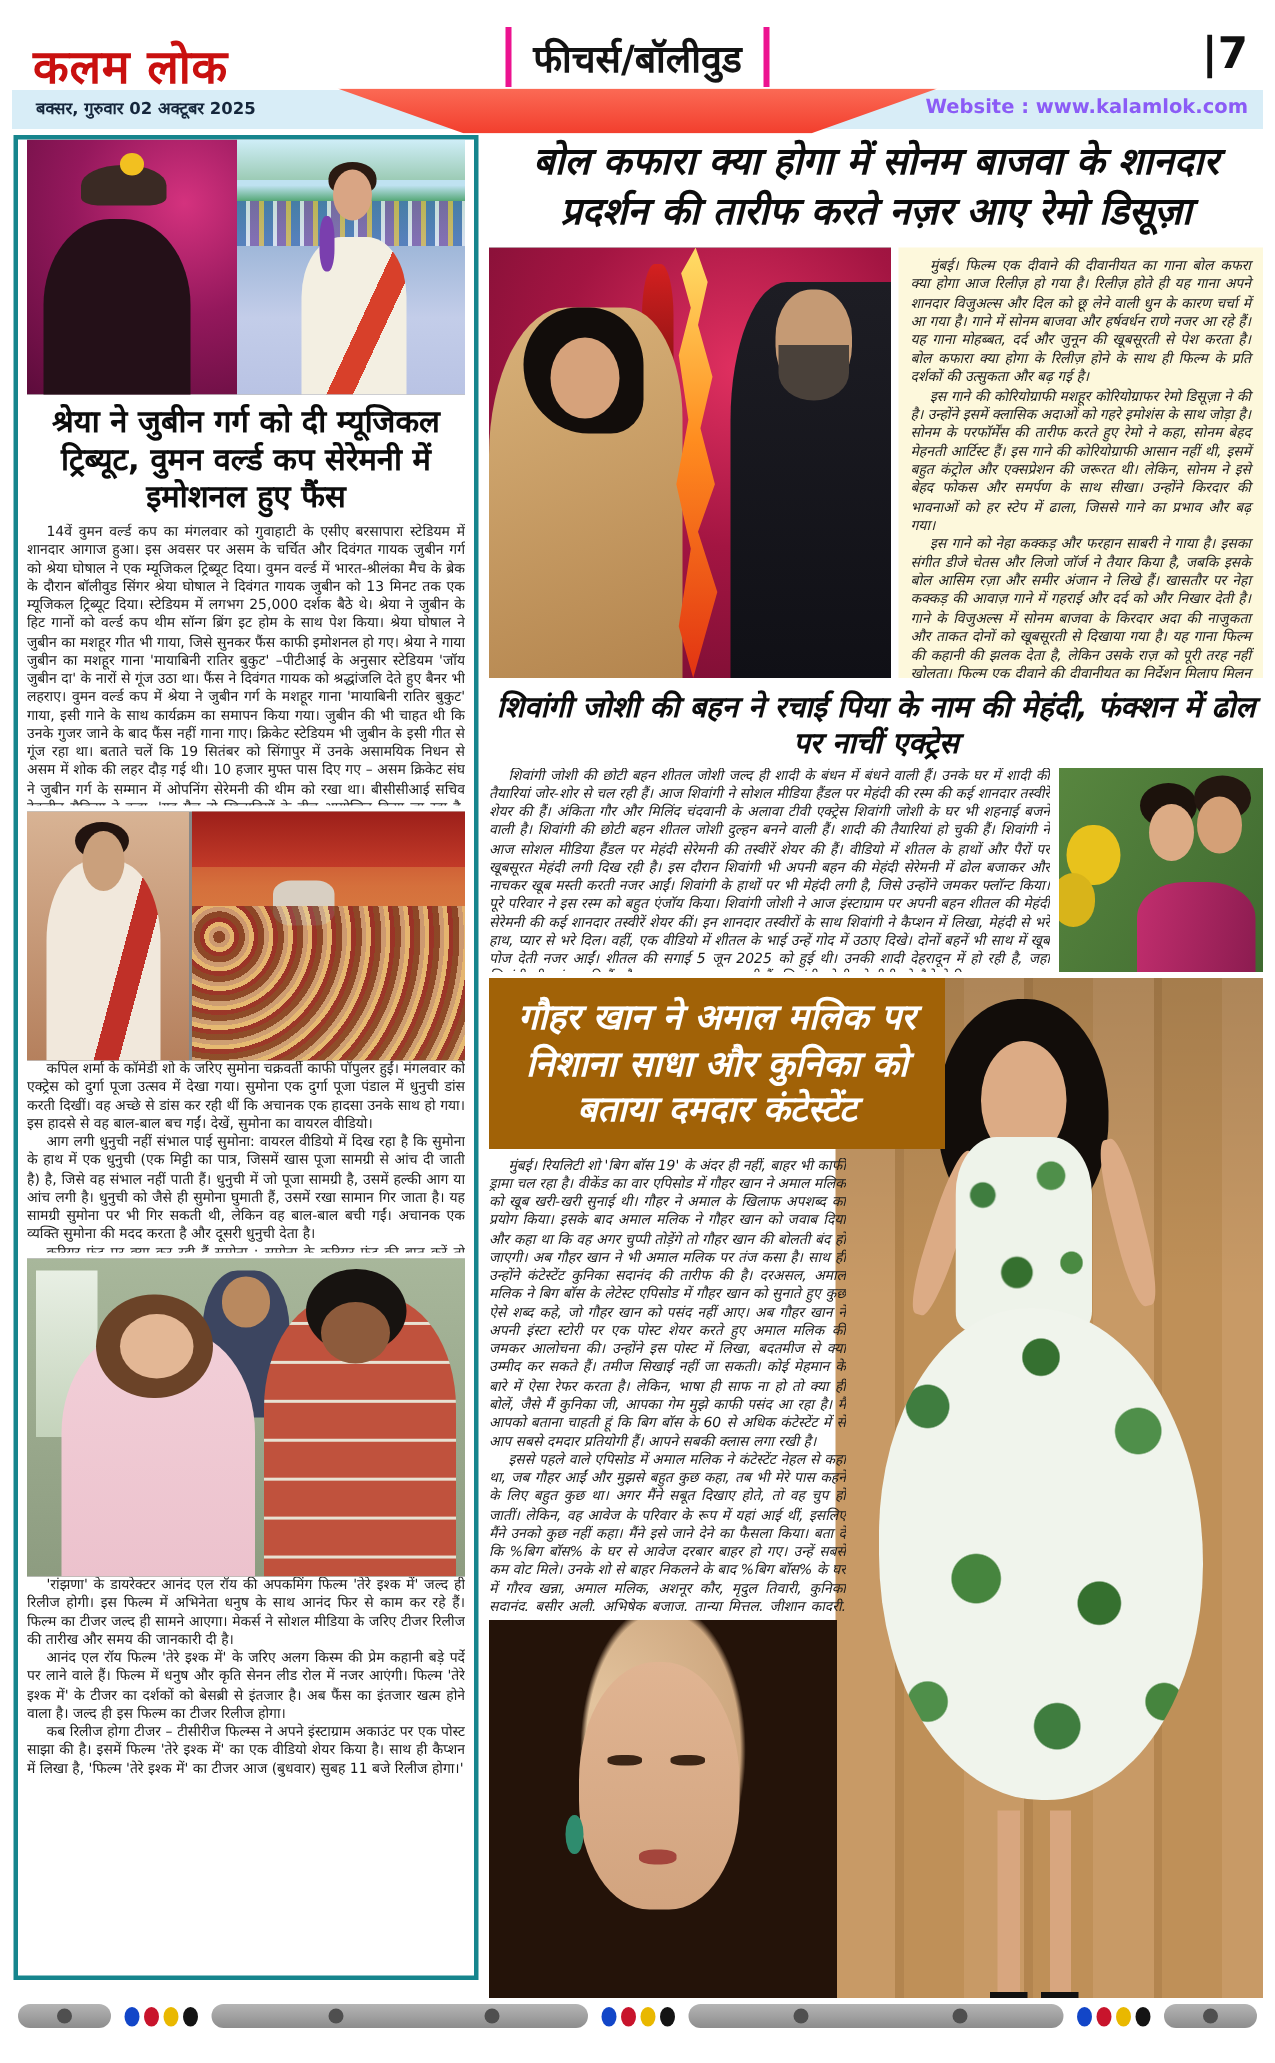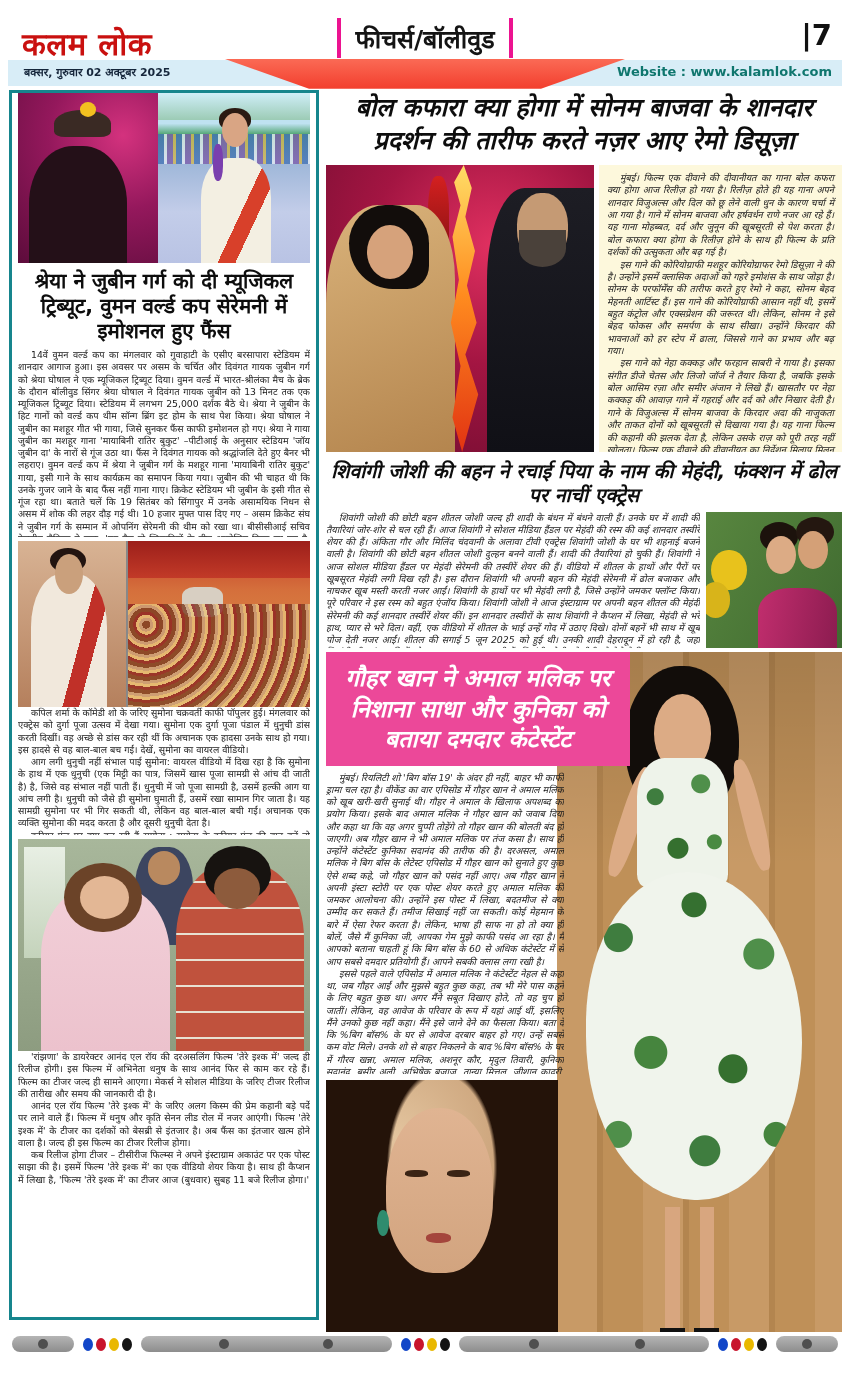--- a/index.html
+++ b/index.html
@@ -8,21 +8,21 @@
   #page { position:relative; width:850px; height:1375px; background:#fff; overflow:hidden; margin:0 auto; }
 
   
   .logo { position:absolute; left:22px; top:22px; font-size:31px; font-weight:bold; color:#c9100f; letter-spacing:.5px; }
   .section-wrap { position:absolute; left:0; right:0; top:18px; display:flex; justify-content:center; align-items:center; gap:14px; }
   .pinkbar { width:4px; height:40px; background:#ec1390; }
   .section-title { font-size:25px; font-weight:bold; color:#141414; }
   .pagenum { position:absolute; right:18px; top:18px; font-size:29px; font-weight:bold; color:#111; }
   .datebar { position:absolute; left:8px; right:8px; top:60px; height:26px; background:#d8edf7; }
   .dateline { position:absolute; left:16px; top:4px; font-size:11px; font-weight:bold; color:#15263b; }
-  .website { position:absolute; right:10px; top:4px; font-size:13px; font-weight:bold; color:#0f766e; }
+  .website { position:absolute; right:10px; top:4px; font-size:13px; font-weight:bold; color:#8b5cf6; }
   .ribbon { position:absolute; left:225px; top:59px; width:400px; height:31px; background:linear-gradient(#fb6a55,#f23d2c); clip-path:polygon(0 0,100% 0,79% 96%,21% 96%); z-index:2; }
 
   
   .col-left { position:absolute; left:9px; top:90px; width:310px; height:1230px; border:3px solid #16858d; background:#fff; padding:0 6px; overflow:hidden; }
   .col-right { position:absolute; left:326px; top:90px; width:516px; height:1242px; overflow:hidden;font-style:italic; }
 
   .headline { font-weight:bold; color:#0d0d0d; text-align:center; line-height:1.22; }
   .h-left { font-size:20.5px; margin:6px 0 5px; }
   .h-main { font-size:25px; margin:2px 0 8px; line-height:1.3; }
   .h-shivangi { font-size:19.5px; margin:8px 0 4px;text-align:center; }
@@ -118,21 +118,21 @@
   .remo-photo { width:268px; height:287px; flex:none; }
   .remo-textbox { flex:1; background:#fdf8dc; padding:7px 8px; font-size:9.3px; line-height:1.33; color:#1c1c1c; text-align:justify; overflow:hidden; }
   .remo-textbox p { text-indent:13px; }
 
   .shivangi-row { display:flex; gap:6px; height:136px; }
   .shivangi-txt { flex:1; }
   .shivangi-photo { width:136px; height:136px; flex:none; }
 
   
   .gauahar-wrap { position:relative; height:712px; margin-top:4px; }
-  .redbox { position:absolute; left:0; top:0; width:304px; height:114px; background:#ec4899; z-index:3;
+  .redbox { position:absolute; left:0; top:0; width:304px; height:114px; background:#a16207; z-index:3;
             display:flex; align-items:center; justify-content:center; padding:6px 10px; }
   .redbox .headline { color:#fff; font-size:23.5px; line-height:1.28; }
   .gauahar-photo { position:absolute; right:0; top:0; width:285px; height:712px; z-index:1; }
   .gauahar-txt { position:absolute; left:0; top:120px; width:238px; height:302px; z-index:2; }
   .selfie-photo { position:absolute; left:0; top:428px; width:232px; height:284px; z-index:2; }
 
   
   .regstrip { position:absolute; left:0; right:0; top:1333px; height:22px; display:flex; align-items:center; gap:9px; padding:0 12px; }
   .pill { height:16px; background:linear-gradient(#b5b5b5,#8d8d8d); border-radius:9px; position:relative; }
   .pill .pd { position:absolute; top:3px; width:10px; height:10px; background:#4f4f4f; border-radius:50%; }
@@ -210,21 +210,21 @@
           <div class="hair"></div>
           <div class="face"></div>
         </div>
         <div class="fig-dhanush">
           <div class="hair"></div>
           <div class="face"></div>
         </div>
       </div>
     </div>
     <div class="body-txt" style="height:204px;">
-      <p>'रांझणा' के डायरेक्टर आनंद एल रॉय की दरअसलिंग फिल्म 'तेरे इश्क में' जल्द ही रिलीज होगी। इस फिल्म में अभिनेता धनुष के साथ आनंद फिर से काम कर रहे हैं। फिल्म का टीजर जल्द ही सामने आएगा। मेकर्स ने सोशल मीडिया के जरिए टीजर रिलीज की तारीख और समय की जानकारी दी है।</p>
+      <p>'रांझणा' के डायरेक्टर आनंद एल रॉय की अपकमिंग फिल्म 'तेरे इश्क में' जल्द ही रिलीज होगी। इस फिल्म में अभिनेता धनुष के साथ आनंद फिर से काम कर रहे हैं। फिल्म का टीजर जल्द ही सामने आएगा। मेकर्स ने सोशल मीडिया के जरिए टीजर रिलीज की तारीख और समय की जानकारी दी है।</p>
       <p>आनंद एल रॉय फिल्म 'तेरे इश्क में' के जरिए अलग किस्म की प्रेम कहानी बड़े पर्दे पर लाने वाले हैं। फिल्म में धनुष और कृति सेनन लीड रोल में नजर आएंगी। फिल्म 'तेरे इश्क में' के टीजर का दर्शकों को बेसब्री से इंतजार है। अब फैंस का इंतजार खत्म होने वाला है। जल्द ही इस फिल्म का टीजर रिलीज होगा।</p>
       <p>कब रिलीज होगा टीजर – टीसीरीज फिल्म्स ने अपने इंस्टाग्राम अकाउंट पर एक पोस्ट साझा की है। इसमें फिल्म 'तेरे इश्क में' का एक वीडियो शेयर किया है। साथ ही कैप्शन में लिखा है, 'फिल्म 'तेरे इश्क में' का टीजर आज (बुधवार) सुबह 11 बजे रिलीज होगा।'</p>
 
     </div>
   </div>
 
   <div class="col-right">
 
     <div class="headline h-main">बोल कफारा क्या होगा में सोनम बाजवा के शानदार प्रदर्शन की तारीफ करते नज़र आए रेमो डिसूज़ा</div>
 

